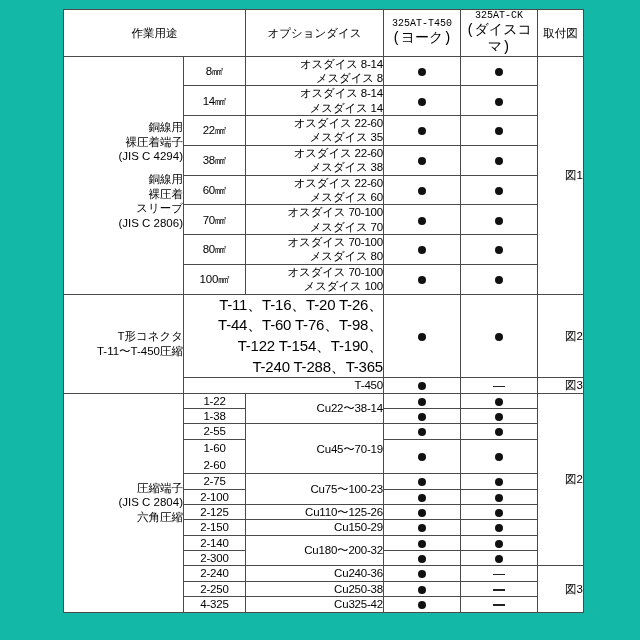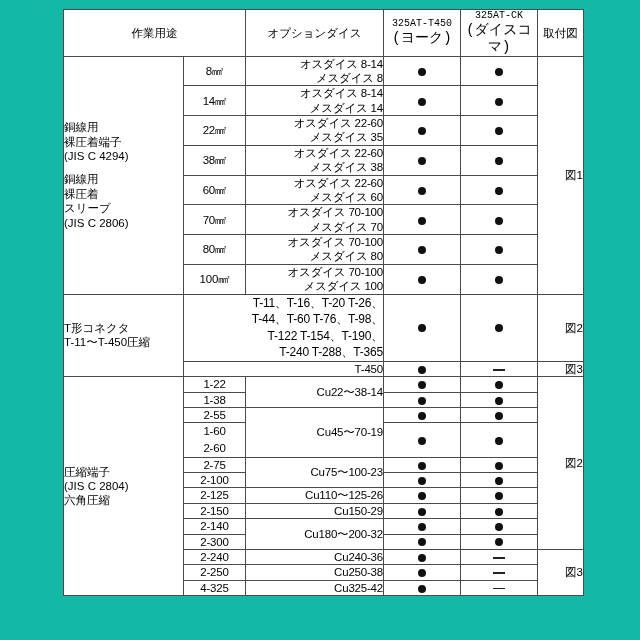--- a/index.html
+++ b/index.html
@@ -61,38 +61,38 @@
   col.c-die   { width: 138px; }
   col.c-yoke  { width: 77px; }
   col.c-ck    { width: 77px; }
   col.c-fig   { width: 46px; }
 
   td.use {
     padding: 6px 8px;
     font-size: 11.5px;
     line-height: 1.5;
     vertical-align: middle;
-    text-align: left;
+    text-align: right;
   }
   td.use .gap { display:block; height: 9px; }
   td.size {
     text-align: center;
     font-size: 12px;
     padding: 3px 2px;
     letter-spacing: -0.2px;
   }
   td.size.two-line { line-height: 1.45; }
   td.die {
     text-align: right;
     padding: 3px 6px;
     font-size: 12px;
     line-height: 1.3;
     letter-spacing: -0.2px;
   }
-  td.die.multi { line-height: 1.38; font-size: 12px; }
+  td.die.multi { line-height: 1.38; font-size: 15px; }
   td.mark {
     text-align: center;
     vertical-align: middle;
   }
   td.fig {
     text-align: right;
     font-size: 12px;
     vertical-align: middle;
   }
   .dot {

